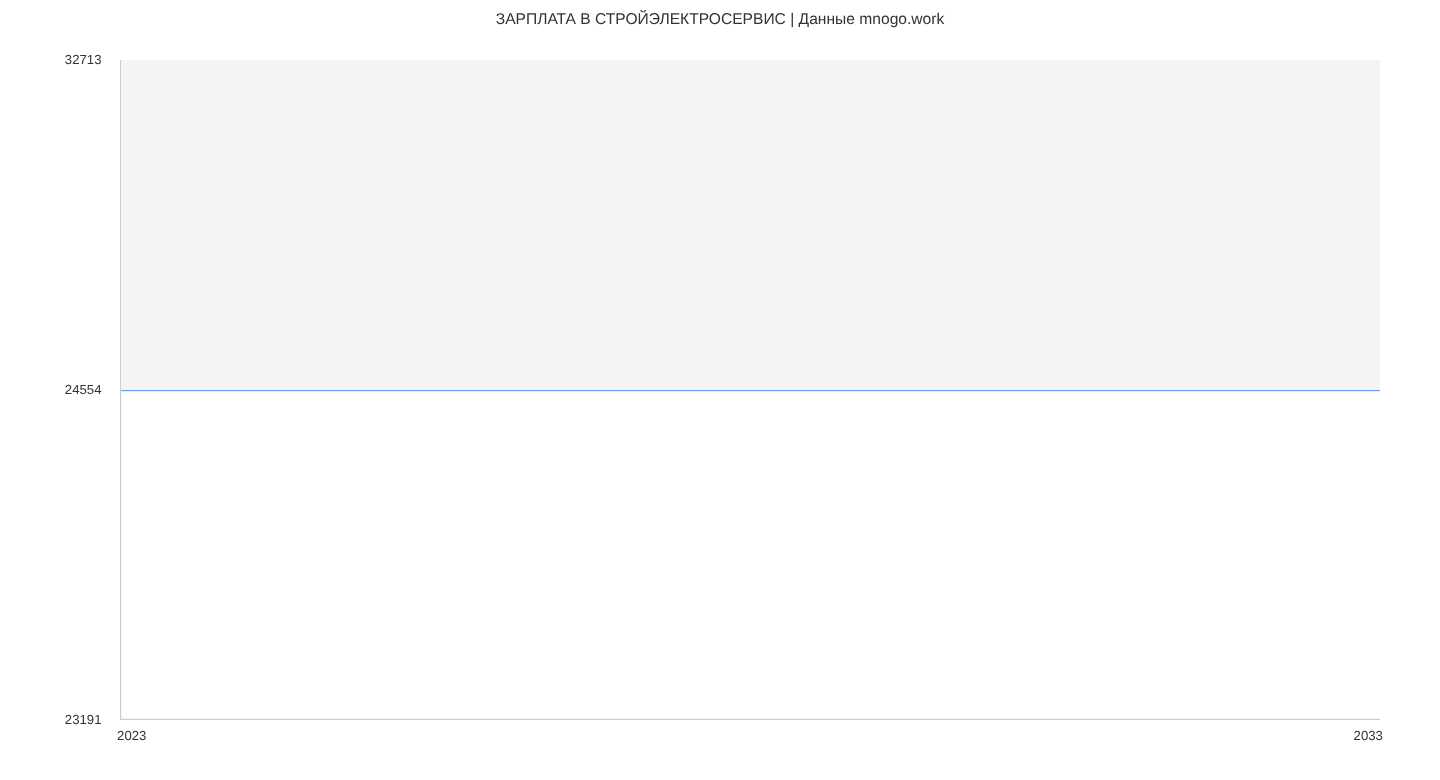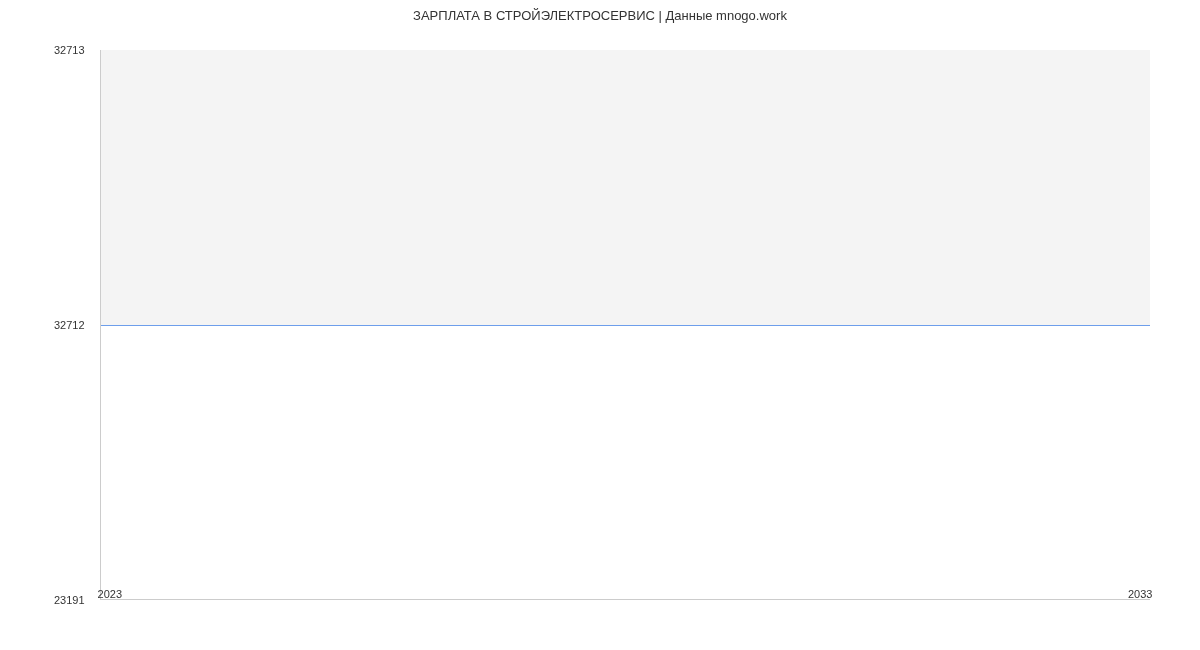--- a/index.html
+++ b/index.html
@@ -58,36 +58,36 @@
       color: #333333;
       transform: translateY(-50%);
       text-align: left;
       width: 40px;
     }
     .y-tick-0 { top: 600px; }
     .y-tick-1 { top: 325px; }
     .y-tick-2 { top: 50px; }
     .x-tick-label {
       position: absolute;
-      top: 588px;
+      top: 608px;
       font-size: 11px;
       color: #333333;
       transform: translateX(-50%);
     }
     .x-tick-0 { left: 100px; transform: translateX(-10%); }
     .x-tick-1 { left: 1150px; transform: translateX(-90%); }
   </style>
 </head>
 <body>
 
 <div class="chart-container">
   <div class="chart-title">ЗАРПЛАТА В СТРОЙЭЛЕКТРОСЕРВИС | Данные mnogo.work</div>
 
   <div class="y-tick-label y-tick-0">23191</div>
-  <div class="y-tick-label y-tick-1">32712</div>
+  <div class="y-tick-label y-tick-1">24554</div>
   <div class="y-tick-label y-tick-2">32713</div>
 
   <div class="plot-area">
     <div class="area-fill"></div>
     <div class="series-line"></div>
   </div>
 
   <div class="x-tick-label x-tick-0">2023</div>
   <div class="x-tick-label x-tick-1">2033</div>
 </div>

